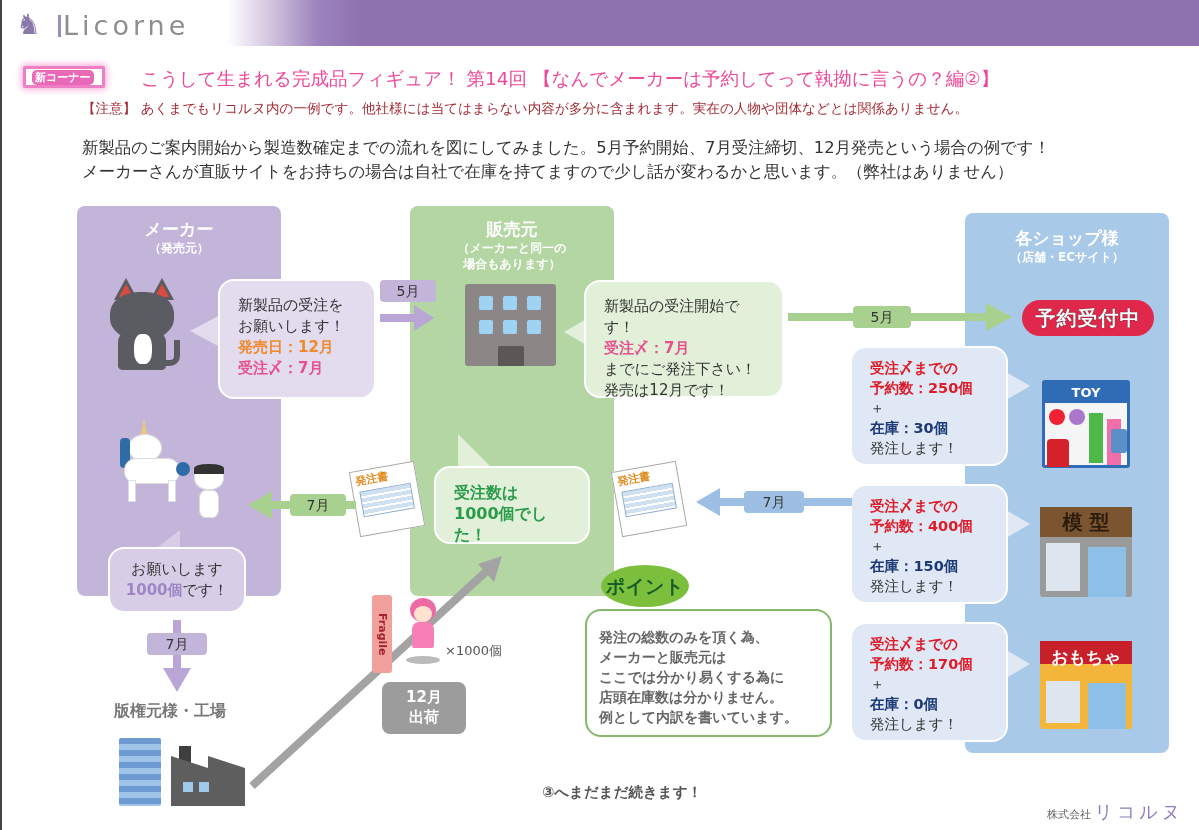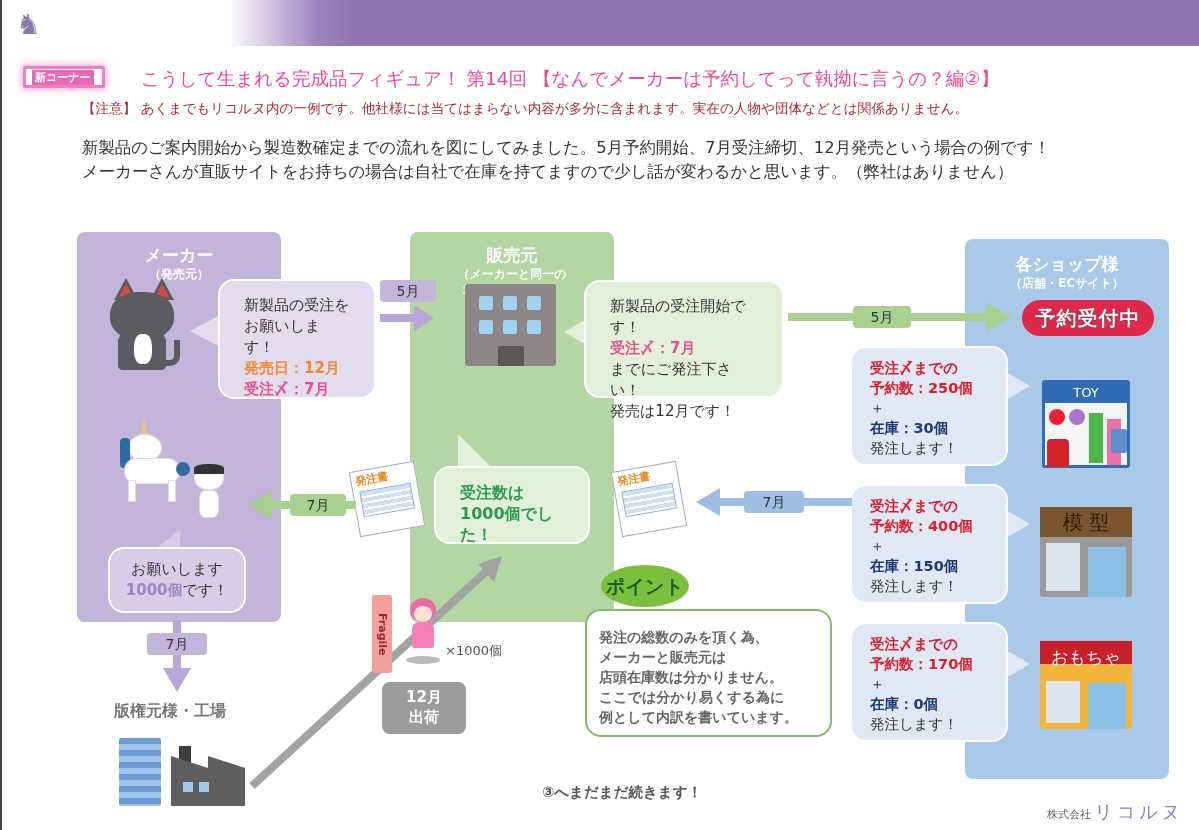--- a/index.html
+++ b/index.html
@@ -11,36 +11,36 @@
   .header-band { position: absolute; left: 225px; top: 0; right: 0; height: 46px;
     background: linear-gradient(to right, #ffffff 0px, #d6c9e2 40px, #9d84bd 90px, #8f73b0 130px, #8f73b0 100%); }
   .logo { position: absolute; left: 14px; top: 8px; display: flex; align-items: center; }
   .logo-mark { width: 28px; height: 34px; color: #8a78aa; font-size: 28px; line-height: 34px; font-family: "DejaVu Serif", serif; }
   .logo-text { margin-left: 14px; font-size: 27px; letter-spacing: 4px; color: #8e8e8e; font-family: "DejaVu Sans", sans-serif; }
   .logo-text .bar { display: inline-block; width: 3px; height: 22px; background: #9b8cbd; margin-right: 2px; vertical-align: -2px; }
 
   
   .new-corner { position: absolute; left: 21px; top: 66px; width: 82px; height: 22px; border: 3px solid #ee7fc5;
     box-shadow: 0 0 6px 2px #f7b5df; background: #fff; border-radius: 2px; }
-  .new-corner span { position: absolute; left: 6px; top: 1px; padding: 0 3px; background: #e86ab7; color: #fff; font-size: 11px; font-weight: bold; line-height: 15px; border-radius: 0; }
+  .new-corner span { position: absolute; left: 6px; top: 1px; padding: 0 3px; background: #e86ab7; color: #fff; font-size: 11px; font-weight: bold; line-height: 15px; border-radius: 5px; }
   .title { position: absolute; left: 139px; top: 66px; font-size: 18.5px; color: #ec4899; white-space: nowrap; }
   .notice { position: absolute; left: 80px; top: 100px; font-size: 13.6px; color: #a32b35; white-space: nowrap; }
   .intro { position: absolute; left: 80px; top: 136px; font-size: 16.4px; line-height: 24px; color: #333; white-space: nowrap; }
 
   
-  .panel { position: absolute; border-radius: 8px; margin-top: 26px; }
+  .panel { position: absolute; border-radius: 8px; }
   .panel-maker { left: 75px; top: 206px; width: 204px; height: 390px; background: #c3b4d9; }
   .panel-seller { left: 408px; top: 206px; width: 204px; height: 390px; background: #b3d6a3; }
   .panel-shop { left: 963px; top: 213px; width: 204px; height: 540px; background: #a9c9e8; }
   .panel-title { position: absolute; left: 0; right: 0; text-align: center; color: #fff; font-weight: bold; }
   .pt-main { top: 12px; font-size: 17px; }
   .pt-sub { top: 34px; font-size: 12px; line-height: 16px; }
 
   
-  .bubble { position: absolute; border-radius: 16px; font-size: 15px; line-height: 21px; padding: 14px 24px; color: #333; }
+  .bubble { position: absolute; border-radius: 16px; font-size: 15px; line-height: 21px; padding: 14px 18px; color: #333; }
   .b-maker { left: 216px; top: 279px; width: 158px; height: 120px; background: #e3dbee; border: 2px solid #fff; }
   .b-seller { left: 582px; top: 280px; width: 200px; height: 118px; background: #e2f0da; border: 2px solid #fff; }
   .b-count { left: 432px; top: 466px; width: 156px; height: 78px; background: #e2f0da; border: 2px solid #fff; color: #2a9b4a; font-weight: bold; font-size: 16px; }
   .b-made { left: 106px; top: 547px; width: 138px; height: 66px; background: #d8cde7; border: 2px solid #fff; text-align: center; padding: 10px 6px; }
   .b-shop { left: 848px; width: 158px; height: 120px; background: #dfe8f4; border: 2px solid #fff; padding: 10px 18px; font-size: 14.5px; line-height: 20px; }
   .tail { position: absolute; width: 0; height: 0; }
 
   .orange { color: #ee8a2c; font-weight: bold; }
   .pink { color: #e5508d; font-weight: bold; }
   .red { color: #dd1c2a; font-weight: bold; }
@@ -55,41 +55,42 @@
   
   .ill { position: absolute; }
   .cat-body { position: absolute; background: #5b5b62; border-radius: 40% 40% 20% 20%; }
   .building { position: absolute; left: 463px; top: 284px; width: 91px; height: 82px; background: #8c8686; border-radius: 3px; }
   .building .win { position: absolute; width: 14px; height: 14px; background: #9fd3f3; border-radius: 2px; }
   .building .door { position: absolute; left: 33px; top: 62px; width: 26px; height: 20px; background: #5c5656; border-radius: 2px 2px 0 0; }
 
   .reserve-stamp { position: absolute; left: 1020px; top: 300px; width: 132px; height: 36px; background: #e0284b; border-radius: 18px; color: #fff; font-weight: bold; font-size: 20px; line-height: 36px; text-align: center; letter-spacing: 1px; text-shadow: 0 0 1px #000; }
 
   .shop-ill { position: absolute; width: 90px; height: 90px; border-radius: 3px; }
-  .shop-sign { position: absolute; left: 0; top: 0; width: 100%; height: 26px; color: #fff; font-weight: normal; text-align: center; line-height: 26px; font-size: 15px; }
+  .shop-sign { position: absolute; left: 0; top: 0; width: 100%; height: 26px; color: #fff; font-weight: bold; text-align: center; line-height: 26px; font-size: 15px; }
 
   .point-badge { position: absolute; left: 599px; top: 565px; width: 88px; height: 42px; background: #7bbf3c; border-radius: 50%; color: #155d26; font-weight: bold; font-size: 19px; text-align: center; line-height: 42px; }
   .point-box { position: absolute; left: 583px; top: 609px; width: 247px; height: 128px; border: 2px solid #86b86b; border-radius: 16px; background: #fff; padding: 16px 12px; font-size: 14px; line-height: 20px; color: #666; font-weight: bold; }
 
   .ship-box { position: absolute; left: 380px; top: 682px; width: 84px; height: 52px; background: #9c9c9c; border-radius: 8px; color: #fff; font-weight: bold; font-size: 15px; line-height: 20px; text-align: center; padding-top: 5px; }
 
   .license-label { position: absolute; left: 112px; top: 701px; font-size: 16px; font-weight: bold; color: #777; }
   .continue { position: absolute; left: 540px; top: 783px; font-size: 14.5px; font-weight: bold; color: #555; }
   .company { position: absolute; left: 1045px; top: 800px; font-size: 11px; color: #666; white-space: nowrap; }
   .company b { font-size: 18px; color: #8f7bb8; letter-spacing: 4px; font-weight: normal; }
 
   .fragile { position: absolute; left: 370px; top: 595px; width: 20px; height: 78px; background: #f2a09b; border-radius: 3px; color: #a0242b; font-size: 11px; font-weight: bold; writing-mode: vertical-rl; text-align: center; line-height: 20px; }
   .qty { position: absolute; left: 443px; top: 642px; font-size: 13px; color: #555; }
 </style>
 </head>
 <body>
 
 <div class="header">
   <div class="logo">
     <span class="logo-mark">♞</span>
+    <span class="logo-text"><span class="bar"></span><span>Licorne</span></span>
   </div>
   <div class="header-band"></div>
 </div>
 
 <div class="new-corner">
     <span>新コーナー</span>
   </div>
 <div class="title">こうして生まれる完成品フィギュア！ 第14回 【なんでメーカーは予約してって執拗に言うの？編②】</div>
 <div class="notice">【注意】 あくまでもリコルヌ内の一例です。他社様には当てはまらない内容が多分に含まれます。実在の人物や団体などとは関係ありません。</div>
 <div class="intro">
@@ -282,22 +283,22 @@
 
 <div class="ship-box">
   <div>12月</div>
   <div>出荷</div>
 </div>
 
 <div class="point-badge">ポイント</div>
 <div class="point-box">
   <div>発注の総数のみを頂く為、</div>
   <div>メーカーと販売元は</div>
+  <div>ここでは分かり易くする為に</div>
   <div>店頭在庫数は分かりません。</div>
-  <div>ここでは分かり易くする為に</div>
   <div>例として内訳を書いています。</div>
 </div>
 
 <div class="continue">③へまだまだ続きます！</div>
 <div class="company">
   <span>株式会社</span>
   <b>リコルヌ</b>
 </div>
 
 </body></html>

